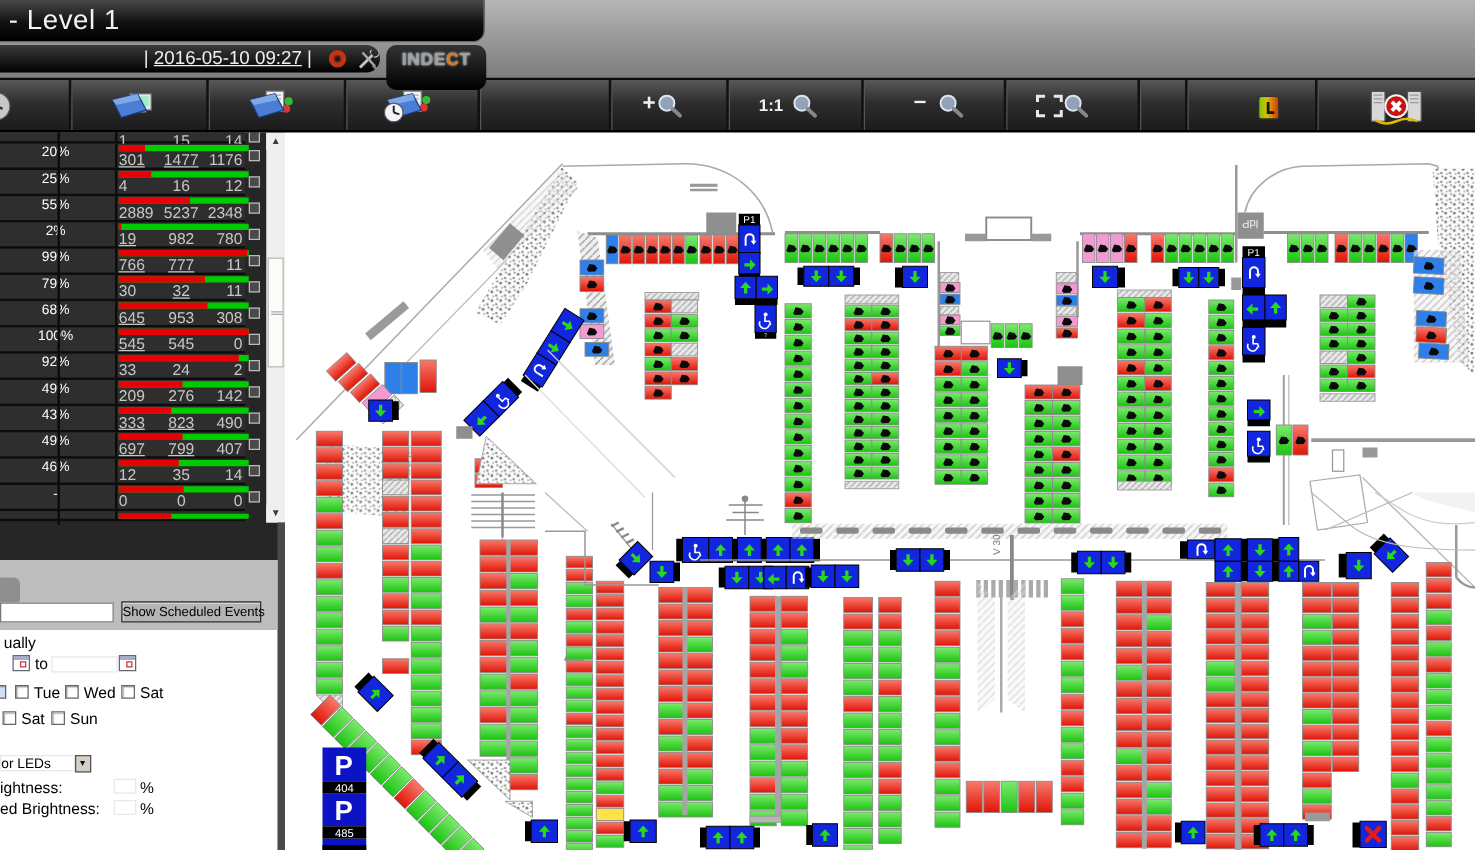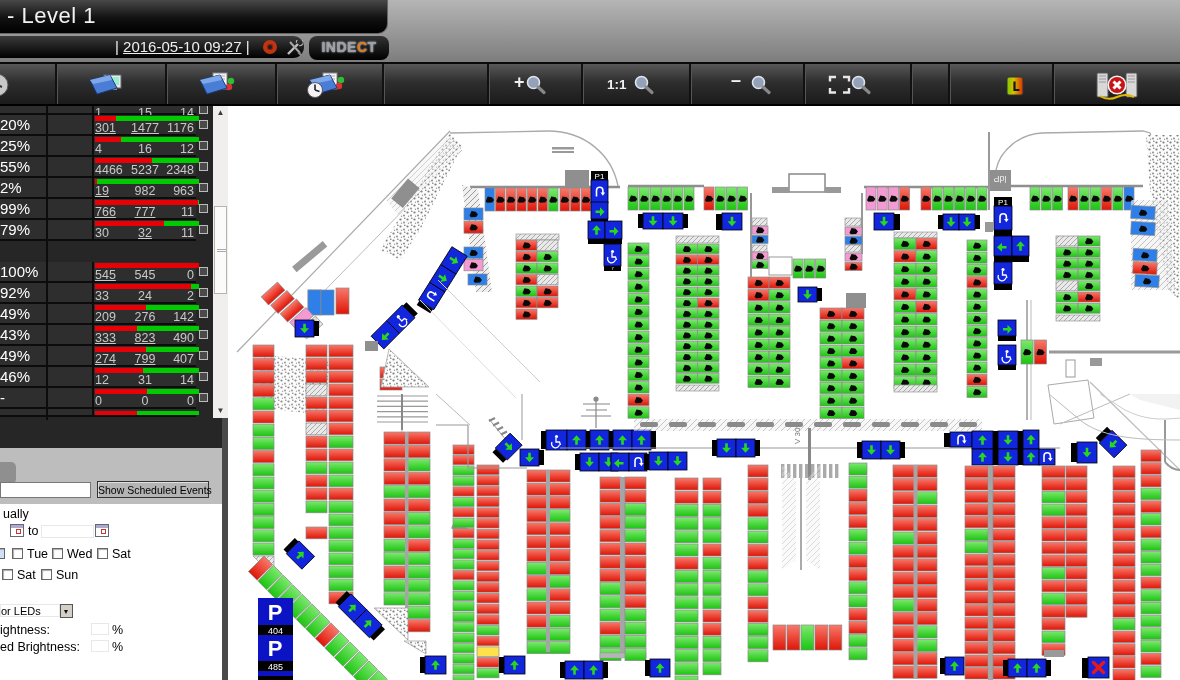--- a/index.html
+++ b/index.html
@@ -6,31 +6,31 @@
 #map{position:absolute;left:0;top:0;z-index:1}
 
 #hdrbg{position:absolute;left:0;top:0;width:1180px;height:62px;background:linear-gradient(#b5b5b5,#7d7d7d);z-index:5}
 #bar1{position:absolute;left:-12px;top:0;width:400px;height:34px;background:linear-gradient(#484848,#111 55%,#000);border:1.5px solid #666;border-top:none;border-radius:0 0 10px 10px;z-index:7}
 #bar1 span{position:absolute;left:18px;top:3px;font-size:22px;color:#f2f2f2;letter-spacing:0.5px}
 #bar2{position:absolute;left:-12px;top:36px;width:316px;height:22px;background:linear-gradient(#3a3a3a,#000);border-radius:0 11px 11px 0;z-index:7;color:#eee;font-size:15px}
 #bar2 .dt{position:absolute;left:127px;top:2px}
 #bar2 .dt u{text-decoration:underline}
 #ring{position:absolute;left:263px;top:40px;width:14px;height:14px;border:4px solid #c03510;border-radius:50%;z-index:8;box-shadow:inset 0 0 0 1px #822}
 #wrench{position:absolute;left:286px;top:40px;z-index:8}
-#indect{position:absolute;left:309px;top:36px;width:80px;height:24px;background:linear-gradient(#333,#000);border-radius:8px;z-index:8;text-align:center;color:#9aa0a8;font-weight:bold;font-size:14px;line-height:22px;letter-spacing:0.5px;text-shadow:0 0 2px #fff}
+#indect{position:absolute;left:309px;top:36px;width:80px;height:36px;background:linear-gradient(#333,#000);border-radius:8px;z-index:8;text-align:center;color:#9aa0a8;font-weight:bold;font-size:14px;line-height:22px;letter-spacing:0.5px;text-shadow:0 0 2px #fff}
 #indect b{color:#e07818}
 #logbox{position:absolute;left:528px;top:0;width:652px;height:62px;background:linear-gradient(#2a2a2a,#050505);border-radius:0 0 0 12px;z-index:6;color:#e8e8e8;font-family:"Liberation Mono",monospace;font-size:11.5px;padding:4px 0 0 14px;line-height:18px}
 
 #tbar{position:absolute;left:0;top:62px;width:1180px;height:44px;background:linear-gradient(#585858,#2e2e2e 45%,#1b1b1b);border-top:2px solid #0a0a0a;border-bottom:2px solid #000;z-index:5}
 .sep{position:absolute;top:0;width:2px;height:40px;background:#111;box-shadow:1px 0 0 #555}
 .tbtxt{position:absolute;top:11px;color:#f0f0f0;font-size:15px;font-weight:bold}
 
 #side{position:absolute;left:0;top:106px;width:228px;height:574px;background:#262626;z-index:4}
 .trow{position:absolute;left:0;width:196px;background:#2e2e2e;border-bottom:2px solid #0c0c0c}
-.pct{position:absolute;left:0;top:1px;width:89px;color:#fff;font-size:15px;text-align:left}
+.pct{position:absolute;left:0;top:1px;width:89px;color:#fff;font-size:11px;text-align:center}
 .cell3{position:absolute;left:92px;top:0;width:104px;height:100%;border-left:2px solid #0c0c0c}
 .bar{position:absolute;left:1px;width:104px;height:4.5px;background:#00ca00}
 .barr{position:absolute;left:0;top:0;height:100%;background:#e80006}
 .nums{position:absolute;left:0;width:102px;color:#c8c8c8;font-size:12.5px}
 .n1{position:absolute;left:1px}
 .n2{position:absolute;left:34px;width:34px;text-align:center}
 .n3{position:absolute;right:2px}
 .und{text-decoration:underline}
 .cb{position:absolute;left:199px;top:calc(50% - 4px);width:9px;height:9px;background:#4a4a4a;border:1.5px solid #bbb}
 #vline1{position:absolute;left:46px;top:0;width:2px;height:314px;background:#0c0c0c}
@@ -2602,37 +2602,37 @@
         </div>
 <div class="cb"></div>
       </div>
       <div class="trow" style="top:50.5px;height:21.0px">
         <div class="pct">55%</div>
 <div class="cell3">
           <div class="bar" style="top:1.5px">
             <div class="barr" style="width:55%"></div>
           </div>
           <div class="nums" style="top:6px">
-            <span class="n1">4466</span>
+            <span class="n1">2889</span>
             <span class="n2">5237</span>
             <span class="n3">2348</span>
           </div>
         </div>
 <div class="cb"></div>
       </div>
       <div class="trow" style="top:71.5px;height:21.0px">
         <div class="pct">2%</div>
 <div class="cell3">
           <div class="bar" style="top:1.5px">
             <div class="barr" style="width:2%"></div>
           </div>
           <div class="nums" style="top:6px">
             <span class="n1 und">19</span>
             <span class="n2">982</span>
-            <span class="n3">963</span>
+            <span class="n3">780</span>
           </div>
         </div>
 <div class="cb"></div>
       </div>
       <div class="trow" style="top:92.5px;height:21.0px">
         <div class="pct">99%</div>
 <div class="cell3">
           <div class="bar" style="top:1.5px">
             <div class="barr" style="width:99%"></div>
           </div>
@@ -2651,20 +2651,34 @@
             <div class="barr" style="width:66%"></div>
           </div>
           <div class="nums" style="top:6px">
             <span class="n1">30</span>
             <span class="n2 und">32</span>
             <span class="n3">11</span>
           </div>
         </div>
 <div class="cb"></div>
       </div>
+      <div class="trow" style="top:134.5px;height:21.0px">
+        <div class="pct">68%</div>
+<div class="cell3">
+          <div class="bar" style="top:1.5px">
+            <div class="barr" style="width:68%"></div>
+          </div>
+          <div class="nums" style="top:6px">
+            <span class="n1 und">645</span>
+            <span class="n2">953</span>
+            <span class="n3">308</span>
+          </div>
+        </div>
+<div class="cb"></div>
+      </div>
       <div class="trow" style="top:155.5px;height:21.0px">
         <div class="pct">100%</div>
 <div class="cell3">
           <div class="bar" style="top:1.5px">
             <div class="barr" style="width:100%"></div>
           </div>
           <div class="nums" style="top:6px">
             <span class="n1 und">545</span>
             <span class="n2">545</span>
             <span class="n3">0</span>
@@ -2714,36 +2728,36 @@
         </div>
 <div class="cb"></div>
       </div>
       <div class="trow" style="top:239.5px;height:21.0px">
         <div class="pct">49%</div>
 <div class="cell3">
           <div class="bar" style="top:1.5px">
             <div class="barr" style="width:49%"></div>
           </div>
           <div class="nums" style="top:6px">
-            <span class="n1 und">274</span>
+            <span class="n1 und">697</span>
             <span class="n2 und">799</span>
             <span class="n3">407</span>
           </div>
         </div>
 <div class="cb"></div>
       </div>
       <div class="trow" style="top:260.5px;height:21.0px">
         <div class="pct">46%</div>
 <div class="cell3">
           <div class="bar" style="top:1.5px">
             <div class="barr" style="width:46%"></div>
           </div>
           <div class="nums" style="top:6px">
             <span class="n1">12</span>
-            <span class="n2">31</span>
+            <span class="n2">35</span>
             <span class="n3">14</span>
           </div>
         </div>
 <div class="cb"></div>
       </div>
       <div class="trow" style="top:281.5px;height:21.0px">
         <div class="pct">-</div>
 <div class="cell3">
           <div class="bar" style="top:1.5px">
             <div class="barr" style="width:50%"></div>

